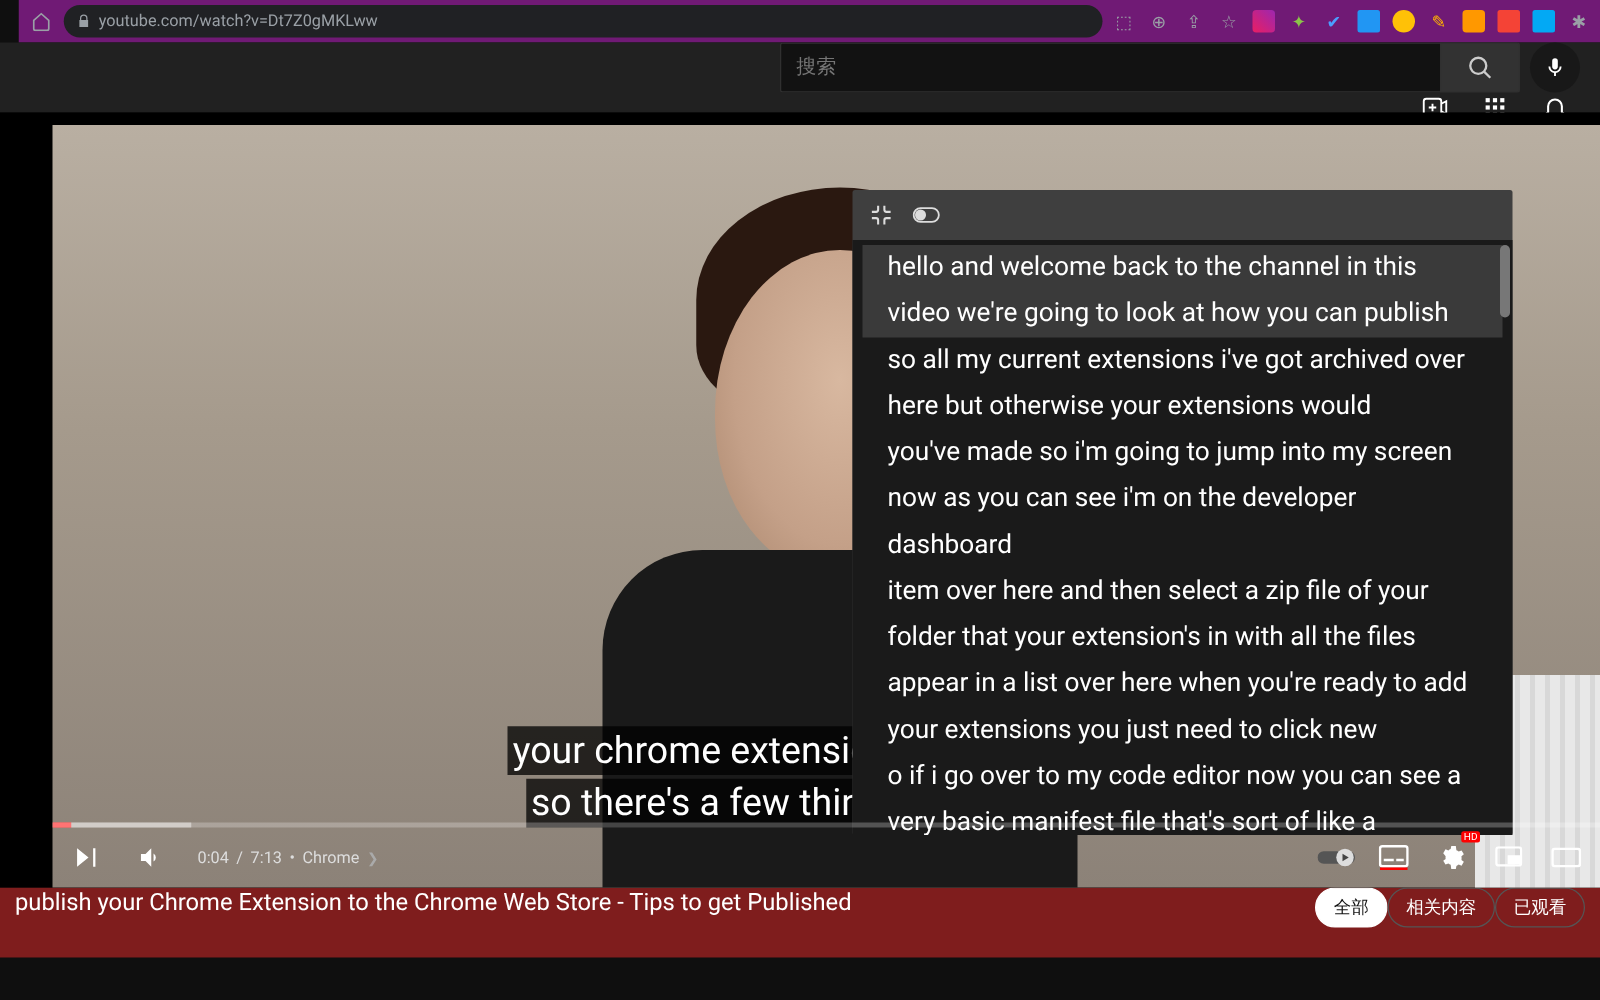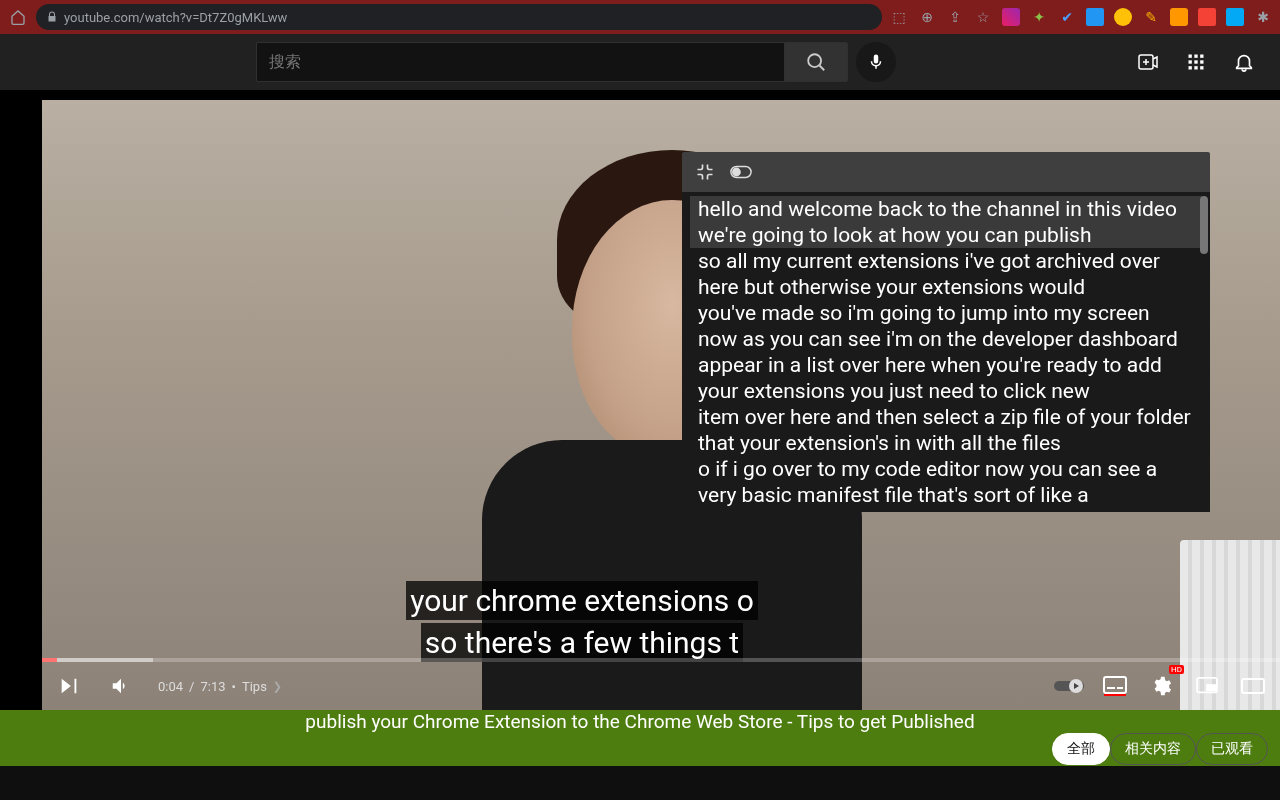--- a/index.html
+++ b/index.html
@@ -7,25 +7,26 @@
   width: 1280px;
   height: 800px;
   background: #0f0f0f;
   font-family: Roboto, Arial, sans-serif;
   color: #fff;
   overflow: hidden;
   position: relative;
 }
 .browser-bar {
   height: 34px;
-  background: #7f1d1d;
+  background: #701a75;
   display: flex;
   align-items: center;
   padding: 0 8px;
   gap: 8px;
+  margin-left: 15px;
 }
 .browser-bar .home-ic { width: 20px; height: 20px; display:flex;align-items:center;justify-content:center;color:#9aa0a6;}
 .browser-bar .url-box {
   flex: 1;
   height: 26px;
   background: #202124;
   border-radius: 14px;
   display: flex;
   align-items: center;
   padding: 0 10px;
@@ -34,20 +35,21 @@
   gap:6px;
 }
 .browser-bar .ext-icons { display:flex; gap:10px; align-items:center; }
 .ext-icons span { width:18px; height:18px; display:inline-flex; align-items:center; justify-content:center; font-size:14px;}
 .yt-header {
   height: 56px;
   background: #212121;
   display: flex;
   align-items: center;
   padding: 0 16px;
+  flex-direction: column;
 }
 .yt-search {
   margin-left: auto;
   display: flex;
   align-items: center;
   width: 640px;
 }
 .yt-search-input {
   flex: 1;
   height: 40px;
@@ -147,23 +149,23 @@
 .transcript-body {
   background:#1a1a1a;
   max-height:476px;
   overflow:hidden;
   position:relative;
   padding:4px 8px 4px 8px;
 }
 .transcript-body .line {
   color:#fff;
   font-size:21px;
-  line-height:26px;
+  line-height:37px;
   font-weight:400;
-  padding:0 8px;
+  padding:0 20px;
 }
 .transcript-body .line.active { background:#3a3a3a; }
 .transcript-scrollbar {
   position:absolute; right:2px; top:4px; width:8px; height:58px; background:#777;border-radius:4px;
 }
 .player-controls {
   position:absolute; left:0; bottom:0; width:100%; height:48px;
   display:flex; align-items:center;
   padding:0 12px;
   gap:22px;
@@ -181,24 +183,23 @@
 .pc-right { margin-left:auto; display:flex; gap:16px; align-items:center;}
 .hd-badge {
   position:relative;
 }
 .hd-badge::after {
   content:"HD"; position:absolute; top:-6px; right:-8px;
   background:#f00; color:#fff; font-size:8px; padding:0 2px; border-radius:2px;
 }
 .below-strip {
   height:56px;
-  display:flex; align-items:center;
+  display:flex; align-items:flex-start;
   padding:0 12px;
-  background:#4d7c0f;
-  flex-direction:column;
+  background:#7f1d1d;
 }
 .video-title { font-size:19px; font-weight:400; color:#fff;}
 .chips { margin-left:auto; display:flex; gap:0;}
 .chip {
   height:32px; padding:0 14px; border-radius:16px;
   display:flex;align-items:center;
   font-size:14px; border:1px solid #555;
   color:#fff; background:transparent;
 }
 .chip.active { background:#fff;color:#111;border-color:#fff;}
@@ -308,22 +309,22 @@
               <circle cx="7" cy="7" r="4" fill="#ddd"></circle>
             </svg>
         </div>
       </div>
       <div class="transcript-body">
         <div class="transcript-scrollbar"></div>
         <div id="transcript-lines">
             <div class="line active">hello and welcome back to the channel in this  video we're going to look at how you can publish</div>
             <div class="line">so all my current extensions i've got archived  over here but otherwise your extensions would</div>
             <div class="line">you've made so i'm going to jump into my screen  now as you can see i'm on the developer dashboard</div>
+            <div class="line">item over here and then select a zip file of your  folder that your extension's in with all the files</div>
             <div class="line">appear in a list over here when you're ready to  add your extensions you just need to click new</div>
-            <div class="line">item over here and then select a zip file of your  folder that your extension's in with all the files</div>
             <div class="line">o if i go over to my code editor now you can see  a very basic manifest file that's sort of like a</div>
           </div>
       </div>
     </div>
 
     <div class="progress-bar">
       <div class="buffered"></div>
       <div class="played"></div>
     </div>
     <div class="player-controls">
@@ -335,21 +336,21 @@
       <div class="pc-ic">
         <svg width="22" height="22" viewBox="0 0 24 24" fill="#fff">
             <path d="M3 9v6h4l5 5V4L7 9H3zm13 3a4 4 0 0 0-2-3.5v7A4 4 0 0 0 16 12z"></path>
           </svg>
       </div>
       <div class="time-text">
         <span>0:04</span>
         <span>/</span>
         <span>7:13</span>
         <span>•</span>
-        <span>Tips</span>
+        <span>Chrome</span>
         <span class="chev">❯</span>
       </div>
       <div class="pc-right">
         <div class="pc-ic">
           <svg width="30" height="16" viewBox="0 0 30 16">
               <rect x="0" y="3" width="30" height="10" rx="5" fill="#555"></rect>
               <circle cx="22" cy="8" r="7" fill="#ddd"></circle>
               <path d="M20 5v6l5-3z" fill="#444"></path>
             </svg>
         </div>

